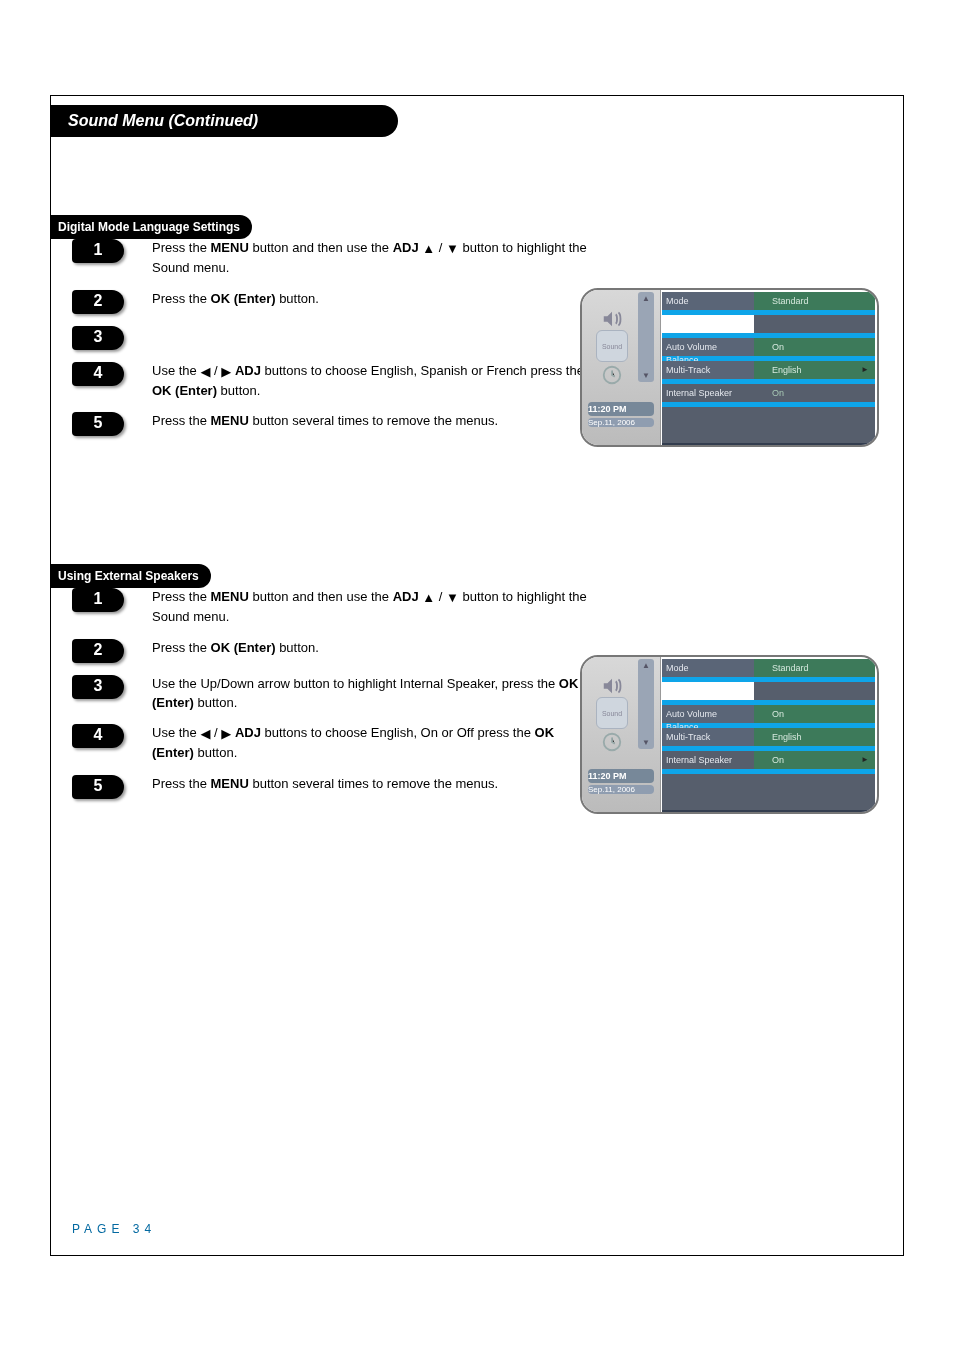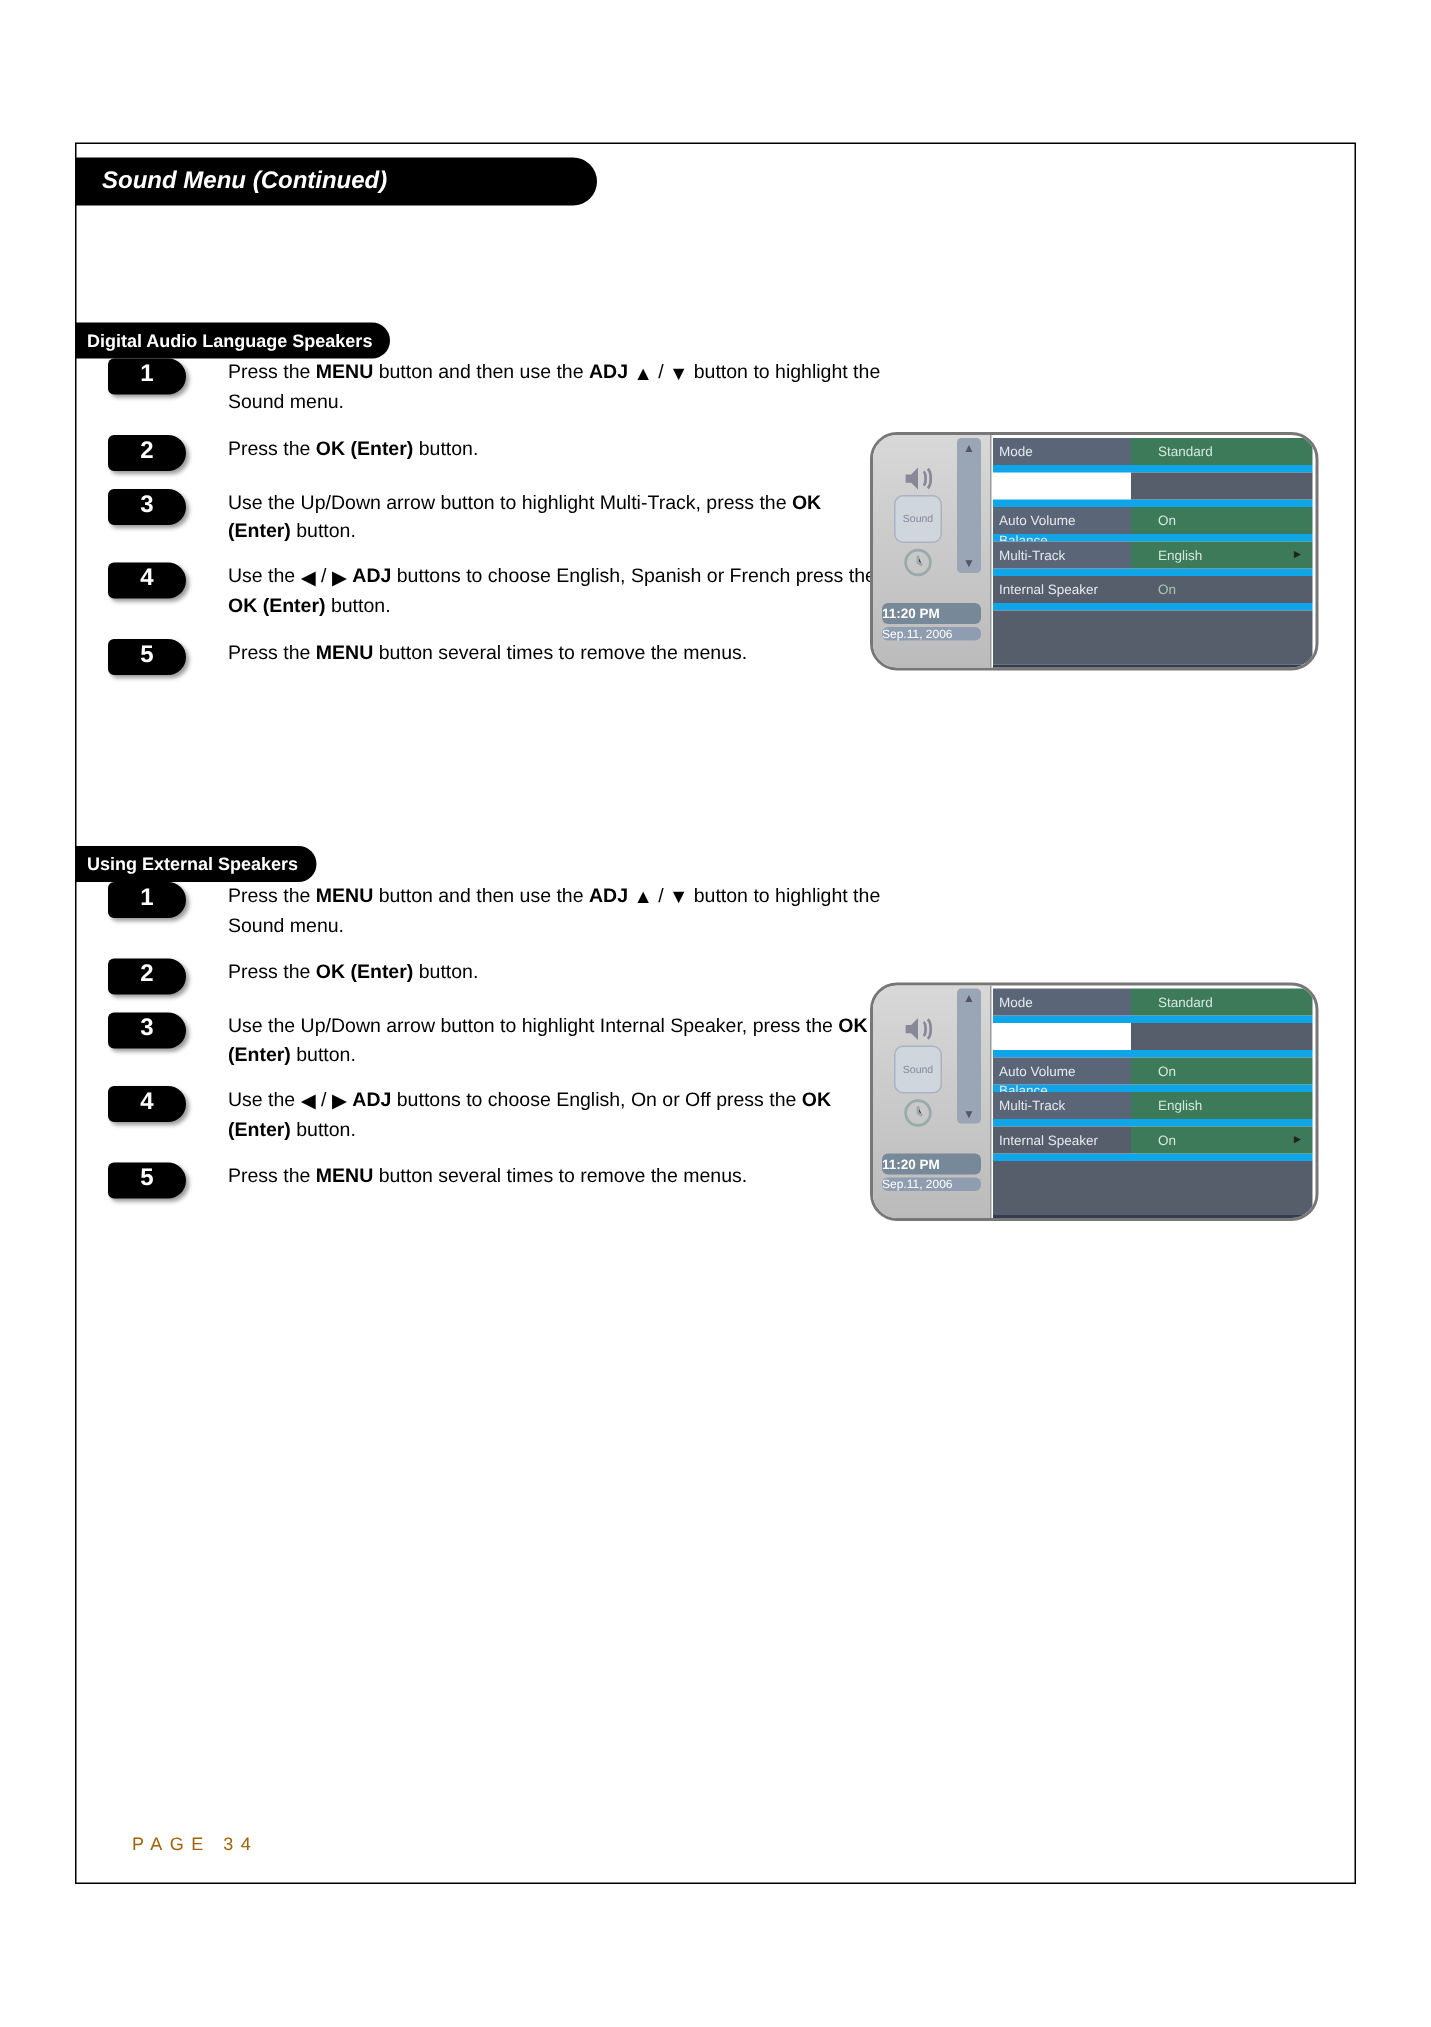--- a/index.html
+++ b/index.html
@@ -86,25 +86,25 @@
     line-height: 1.45;
     max-width: 440px;
   }
   .step-text b { font-weight: bold; }
   .tri {
     display: inline-block;
     vertical-align: -1px;
   }
   .page-num {
     position: absolute;
-    left: 88px;
+    left: 72px;
     bottom: 115px;
     font-size: 12px;
     letter-spacing: 5px;
-    color: #a16207;
+    color: #0369a1;
   }
 
   
   .osd {
     position: absolute;
     width: 295px;
     font-size: 10px;
     color: #fff;
   }
   .osd-frame {
@@ -243,33 +243,32 @@
 
 <div class="page">
 
   <div class="content-frame"></div>
 
   <div class="header-bar">
     <span>Sound Menu (Continued)</span>
   </div>
 
   <div class="section-block" style="top:215px">
-    <div class="section-title">Digital Audio Language Speakers</div>
+    <div class="section-title">Digital Mode Language Settings</div>
     <div id="steps1">
         <div class="step-row">
           <div class="step-badge">1</div>
           <div class="step-text">Press the <b>MENU</b> button and then use the <b>ADJ</b> <span class="tri">▲</span> / <span class="tri">▼</span> button to highlight the Sound menu.</div>
         </div>
         <div class="step-row">
           <div class="step-badge">2</div>
           <div class="step-text">Press the <b>OK (Enter)</b> button.</div>
         </div>
         <div class="step-row">
           <div class="step-badge">3</div>
-          <div class="step-text">Use the Up/Down arrow button to highlight Multi-Track, press the <b>OK (Enter)</b> button.</div>
         </div>
         <div class="step-row">
           <div class="step-badge">4</div>
           <div class="step-text">Use the <span class="tri">◀</span> / <span class="tri">▶</span> <b>ADJ</b> buttons to choose English, Spanish or French press the <b>OK (Enter)</b> button.</div>
         </div>
         <div class="step-row">
           <div class="step-badge">5</div>
           <div class="step-text">Press the <b>MENU</b> button several times to remove the menus.</div>
         </div>
       </div>

